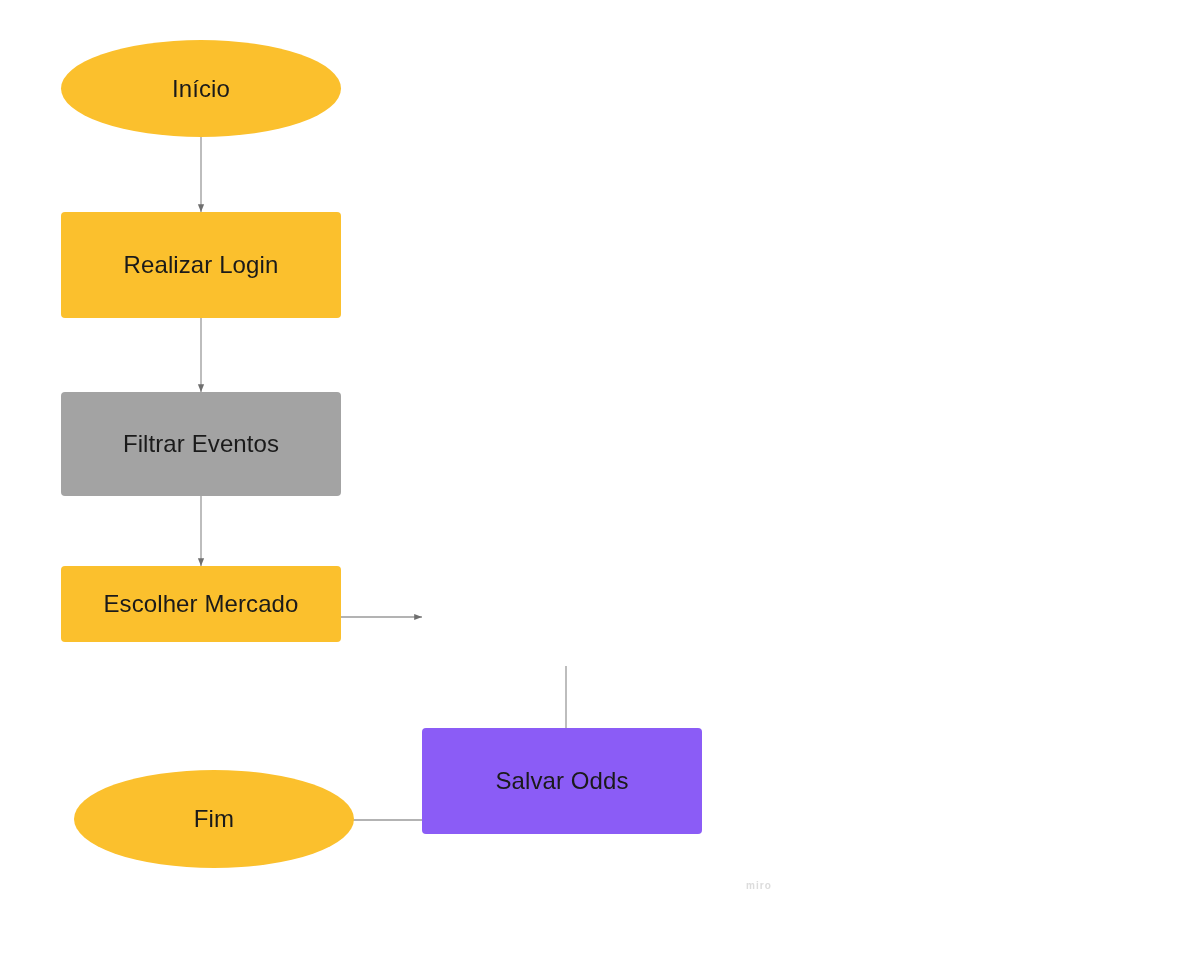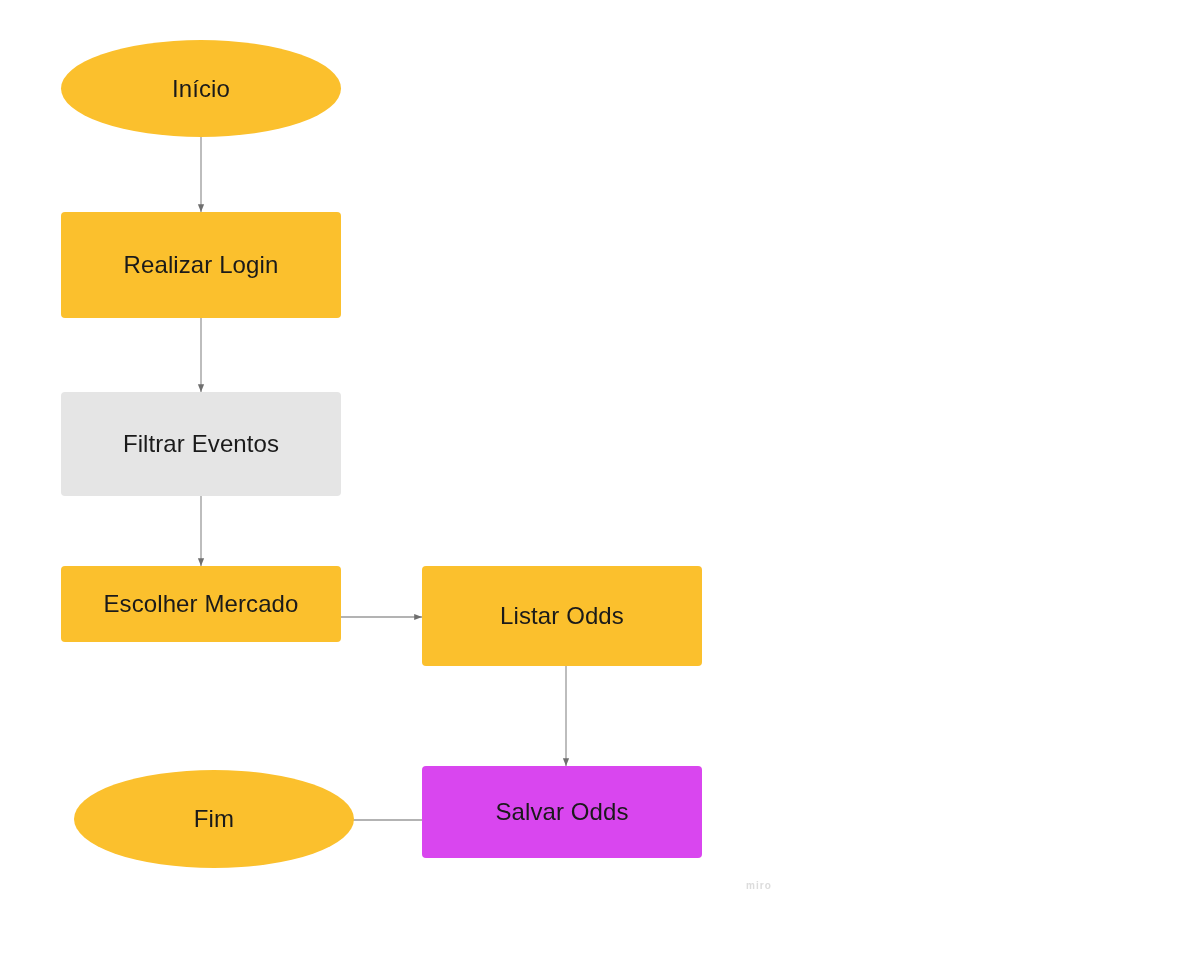--- a/index.html
+++ b/index.html
@@ -83,33 +83,30 @@
   </svg>
 
   <div class="node terminator" id="node-inicio" style="left: 61px; top: 40px; width: 280px; height: 97px; background: rgb(251, 192, 45); color: rgb(26, 26, 26);">
     <span class="node-label">Início</span>
   </div>
 
   <div class="node process" id="node-realizar-login" style="left: 61px; top: 212px; width: 280px; height: 106px; background: rgb(251, 192, 45); color: rgb(26, 26, 26);">
     <span class="node-label">Realizar Login</span>
   </div>
 
-  <div class="node process" id="node-filtrar-eventos" style="left: 61px; top: 392px; width: 280px; height: 104px; background: #e5e5e5; color: rgb(26, 26, 26);">
+  <div class="node process" id="node-filtrar-eventos" style="left: 61px; top: 392px; width: 280px; height: 104px; background: #a3a3a3; color: rgb(26, 26, 26);">
     <span class="node-label">Filtrar Eventos</span>
   </div>
 
   <div class="node process" id="node-escolher-mercado" style="left: 61px; top: 566px; width: 280px; height: 76px; background: rgb(251, 192, 45); color: rgb(26, 26, 26);">
     <span class="node-label">Escolher Mercado</span>
   </div>
 
-  <div class="node process" id="node-listar-odds" style="left: 422px; top: 566px; width: 280px; height: 100px; background: rgb(251, 192, 45); color: rgb(26, 26, 26);">
-    <span class="node-label">Listar Odds</span>
-  </div>
 
-  <div class="node process" id="node-salvar-odds" style="left: 422px; top: 766px; width: 280px; height: 92px; background: #d946ef; color: rgb(26, 26, 26);">
+  <div class="node process" id="node-salvar-odds" style="left: 422px; top: 728px; width: 280px; height: 106px; background: #8b5cf6; color: rgb(26, 26, 26);">
     <span class="node-label">Salvar Odds</span>
   </div>
 
   <div class="node terminator" id="node-fim" style="left: 74px; top: 770px; width: 280px; height: 98px; background: rgb(251, 192, 45); color: rgb(26, 26, 26);">
     <span class="node-label">Fim</span>
   </div>
 
   <div class="watermark" id="watermark" style="left: 706px; top: 880px; margin-left: 40px;">miro</div>
 
 </div>

